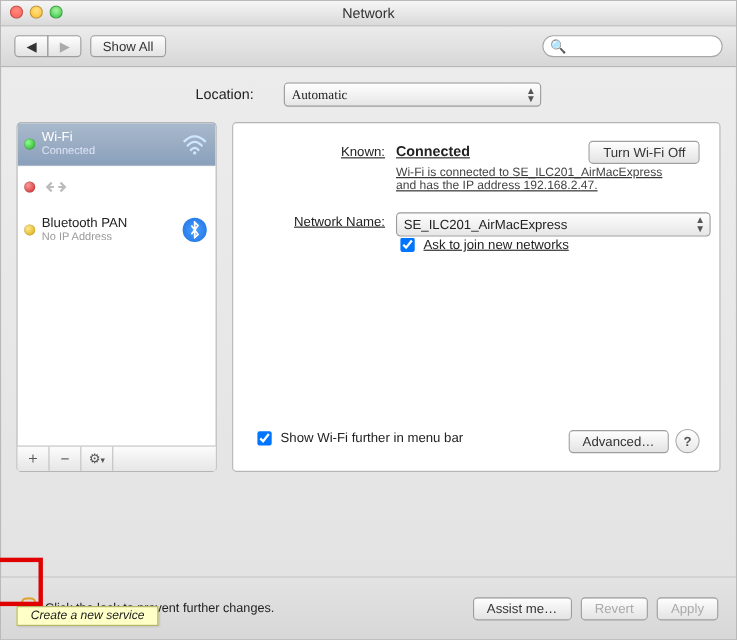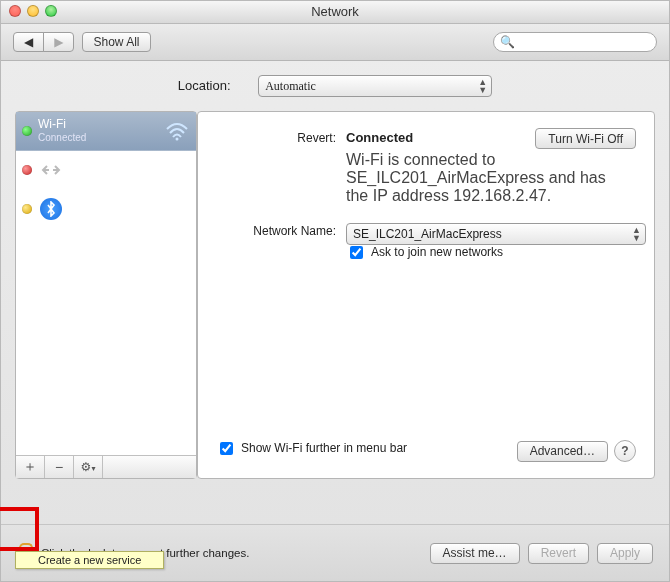--- a/index.html
+++ b/index.html
@@ -83,21 +83,21 @@
     border-radius: 4px;
     height: 20px; min-width: 200px;
     font-size: 12px; padding: 0 6px;
     position: relative;
     box-shadow: 0 1px 0 rgba(255,255,255,0.6) inset;
   }
   .popup .arrows {
     position:absolute; right:4px; top:2px; font-size:9px; line-height:8px; color:#555;
     display:flex; flex-direction:column; align-items:center;
   }
-  .main-row { display:flex; height: 368px;}
+  .main-row { display:flex; gap:14px; height: 318px; text-decoration: underline;}
   .sidebar {
     width: 180px;
     background: #fff;
     border: 1px solid #b5b5b5;
     border-radius: 4px;
     position: relative;
     overflow: visible;
   }
   .svc-list { position:absolute; top:0; left:0; right:0; bottom:22px; overflow:hidden;}
   .svc {
@@ -139,39 +139,40 @@
     border: 4px solid #e00000;
     box-sizing: border-box;
     pointer-events: none;
     z-index: 40;
   }
   .tooltip {
     position:absolute;
     background:#ffffc8;
     border:1px solid #b0b060;
     font-size:11px;
-    padding:2px 22px;
+    padding:2px 12px;
     z-index:50;
     white-space:nowrap;
     box-shadow: 1px 1px 2px rgba(0,0,0,0.2);
+    font-style: italic;
   }
   .details {
     flex:1;
     background:#fff;
     border:1px solid #b5b5b5;
     border-radius:4px;
     padding: 18px 18px;
     position:relative;
     font-size:12px;
   }
   .drow { display:flex; gap:10px; margin-bottom:10px;}
   .drow .lab { width:120px; text-align:right; padding-top:1px;}
   .drow .val { flex:1; position:relative;}
   .status-strong { font-weight:bold; font-size:13px;}
-  .small { font-size:16px; color:#444; }
+  .small { font-size:11px; color:#444; }
   .checkbox { display:flex; align-items:flex-start; gap:5px; }
   .checkbox input { margin-top:1px;}
   .menu-check { position:absolute; left:18px; bottom:20px; font-size:12px;}
   .adv-row { position:absolute; right:18px; bottom:16px; display:flex; gap:6px; align-items:center;}
   .help-btn {
     width:20px; height:20px; border-radius:50%;
     border:1px solid #aaa;
     background:linear-gradient(#fff,#e8e8e8);
     display:flex; align-items:center; justify-content:center;
     font-size:12px; color:#555; font-weight:bold;
@@ -259,20 +260,24 @@
             <div class="ico thund-icon">
               <svg width="24" height="20" viewBox="0 0 24 20">
                   <path d="M4 10 L10 10 M14 10 L20 10"></path>
                   <path d="M8 6 L4 10 L8 14 M16 6 L20 10 L16 14"></path>
                 </svg>
             </div>
           </div>
 
           <div class="svc">
             <span class="dot yellow"></span>
+            <div class="txt">
+              <div>Bluetooth PAN</div>
+              <div class="sub">No IP Address</div>
+            </div>
             <div class="ico">
               <div class="bt-icon">
                   <svg width="12" height="16" viewBox="0 0 12 16">
                     <path d="M3 4 L9 12 L6 15 L6 1 L9 4 L3 12"></path>
                   </svg>
                 </div>
             </div>
           </div>
 
         </div>
@@ -285,21 +290,21 @@
             </div>
           <div class="sf-btn">
               <span style="font-size:12px;">⚙<span style="font-size:8px;">▾</span></span>
             </div>
         </div>
       </div>
 
       <div class="details">
 
         <div class="drow">
-          <div class="lab">Revert:</div>
+          <div class="lab">Known:</div>
           <div class="val">
             <span class="status-strong">Connected</span>
             <button class="aqua-btn pill turnoff">Turn Wi-Fi Off</button>
             <div class="small" style="margin-top:6px; max-width:260px;">Wi-Fi is connected to SE_ILC201_AirMacExpress and has the IP address 192.168.2.47.</div>
           </div>
         </div>
 
         <div class="drow" style="margin-top:18px;">
           <div class="lab">Network Name:</div>
           <div class="val">

